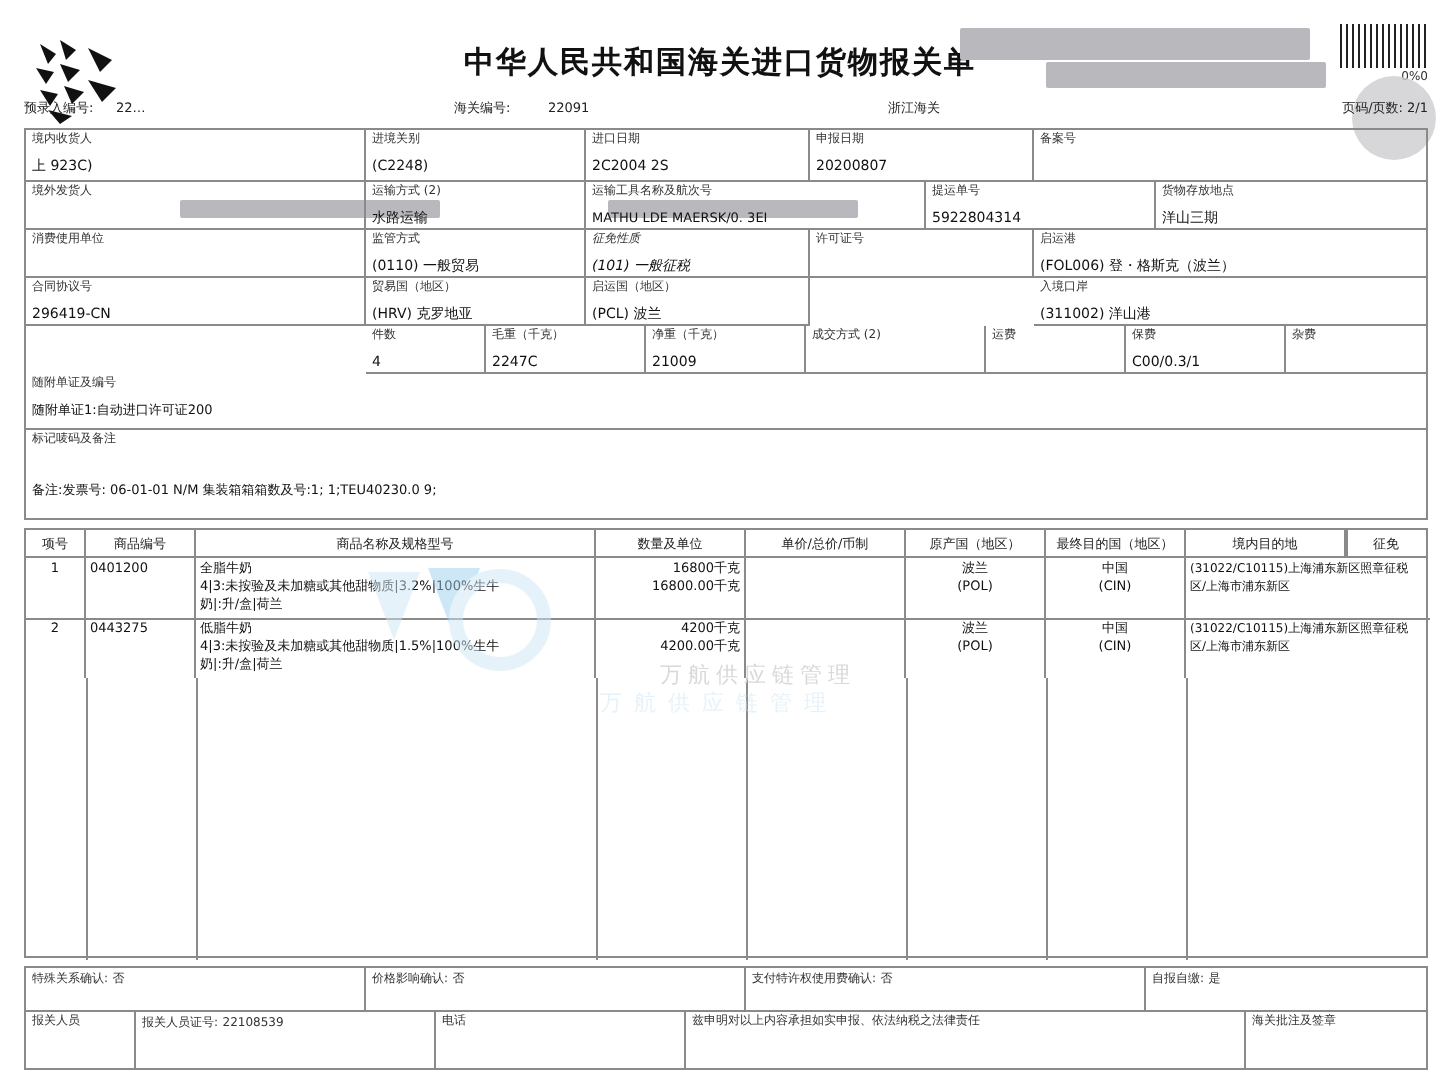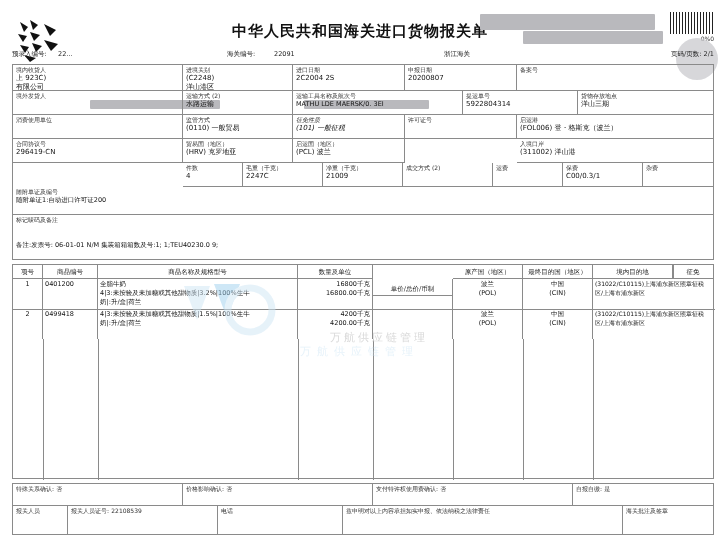--- a/index.html
+++ b/index.html
@@ -27,21 +27,21 @@
     background:repeating-linear-gradient(90deg,#222 0 1px,#fff 1px 3px);}
   .barcode-lbl{position:absolute;right:12px;top:35px;font-size:6px;color:#333;}
   .stamp{
     position:absolute;right:8px;top:38px;width:42px;height:42px;border-radius:50%;
     background:#c9c9ce;opacity:.75;
   }
   .cell{position:absolute;box-sizing:border-box;border-right:1px solid #8a8a8a;border-bottom:1px solid #8a8a8a;padding:1px 3px;overflow:hidden;}
   .cell.nb{border-right:none;}
   .cell.nbb{border-bottom:none;}
   .lbl{font-size:6px;color:#333;line-height:8px;white-space:nowrap;}
-  .val{font-size:7px;color:#111;line-height:9px;margin-top:0;white-space:nowrap;}
+  .val{font-size:7px;color:#111;line-height:9px;margin-top:5px;white-space:nowrap;}
   .val.sm{font-size:6.5px;}
   .ctr{text-align:center;}
 
   
   .metarow{position:absolute;left:12px;top:50px;width:702px;height:12px;}
   .metarow .m{position:absolute;font-size:6.5px;color:#222;white-space:nowrap;}
 
   
   #grid{position:absolute;left:12px;top:64px;width:702px;height:196px;border:1px solid #8a8a8a;box-sizing:border-box;}
 
@@ -219,21 +219,21 @@
       <div class="lbl">标记唛码及备注</div>
       <div class="val sm" style="margin-top:17px;">备注:发票号: 06-01-01 N/M    集装箱箱箱数及号:1; 1;TEU40230.0 9;</div>
     </div>
   </div>
 
   <div id="goods">
     <div class="ghead" style="left:0;width:30px;">项号</div>
     <div class="ghead" style="left:30px;width:55px;">商品编号</div>
     <div class="ghead" style="left:85px;width:200px;">商品名称及规格型号</div>
     <div class="ghead" style="left:285px;width:75px;">数量及单位</div>
-    <div class="ghead" style="left:360px;width:80px;margin-top:17px;">单价/总价/币制</div>
+    <div class="ghead" style="left:360px;width:80px;">单价/总价/币制</div>
     <div class="ghead" style="left:440px;width:70px;">原产国（地区）</div>
     <div class="ghead" style="left:510px;width:70px;">最终目的国（地区）</div>
     <div class="ghead" style="left:580px;width:80px;">境内目的地</div>
     <div class="ghead" style="left:660px;width:40px;border-right:none;">征免</div>
 
     <div class="gcell ctr" style="left:0;top:14px;width:30px;height:30px;text-align:center;">1</div>
     <div class="gcell" style="left:30px;top:14px;width:55px;height:30px;">0401200</div>
     <div class="gcell" style="left:85px;top:14px;width:200px;height:30px;">
       <div>全脂牛奶</div>
       <div>4|3:未按验及未加糖或其他甜物质|3.2%|100%生牛</div>
@@ -253,22 +253,23 @@
       <div>(CIN)</div>
     </div>
     <div class="gcell" style="left:580px;top:14px;width:120px;height:30px;border-right:none;font-size:6px;">
       <div>(31022/C10115)上海浦东新区照章征税</div>
       <div>区/上海市浦东新区</div>
     </div>
 
     <div class="grow-sep" style="top:44px;"></div>
 
     <div class="gcell ctr" style="left:0;top:44px;width:30px;height:30px;text-align:center;">2</div>
-    <div class="gcell" style="left:30px;top:44px;width:55px;height:30px;">0499418</div>
+    <div class="gcell" style="left:30px;top:44px;width:55px;height:30px;">0443275</div>
     <div class="gcell" style="left:85px;top:44px;width:200px;height:30px;">
+      <div>低脂牛奶</div>
       <div>4|3:未按验及未加糖或其他甜物质|1.5%|100%生牛</div>
       <div>奶|:升/盒|荷兰</div>
     </div>
     <div class="gcell" style="left:285px;top:44px;width:75px;height:30px;text-align:right;">
       <div>4200千克</div>
       <div>4200.00千克</div>
     </div>
     <div class="gcell" style="left:360px;top:44px;width:80px;height:30px;"></div>
     <div class="gcell" style="left:440px;top:44px;width:70px;height:30px;text-align:center;">
       <div>波兰</div>

